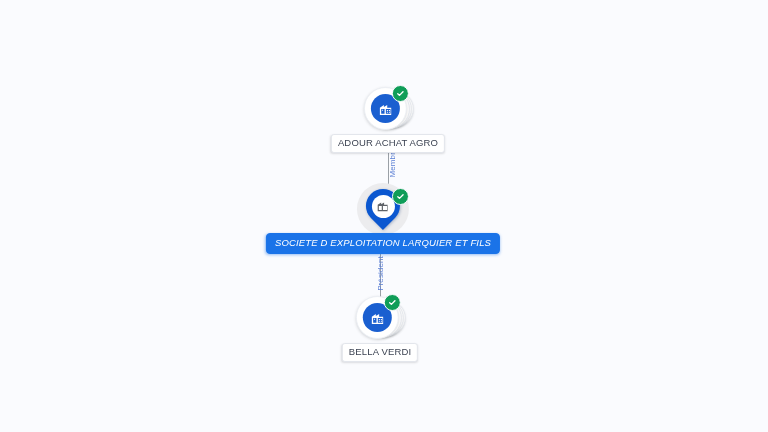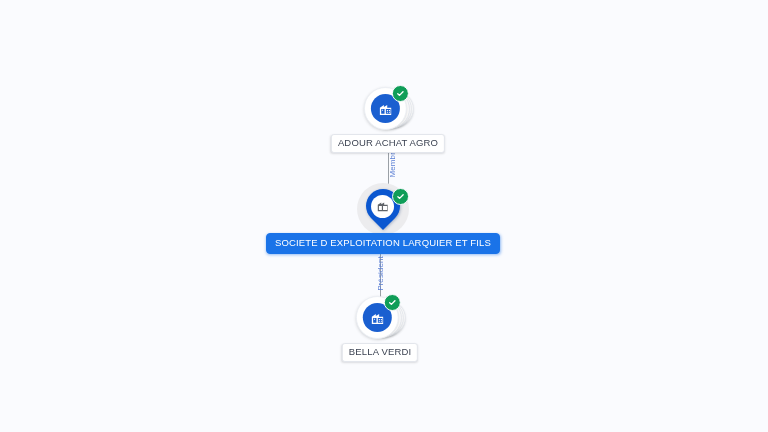--- a/index.html
+++ b/index.html
@@ -152,20 +152,21 @@
     letter-spacing: .15px;
   }
   .node-label.selected {
     color: #ffffff;
     background: #1a73e8;
     border: 1px solid #1a73e8;
     border-radius: 4px;
     font-size: 9.5px;
     padding: 3px 8px 4px 8px;
     box-shadow: 0 1px 3px rgba(26,115,232,.45);
+    font-style: italic;
   }
 </style>
 </head>
 <body>
 
 <div id="graph-canvas">
 
   <div class="edge" style="left:388px; top:143px; height:42px;"></div>
   <div class="edge-arrow" style="left:384px; top:138px;"></div>
   <div class="edge-label" style="left:370px; top:158px; width:44px; text-align:center;">Membre</div>

